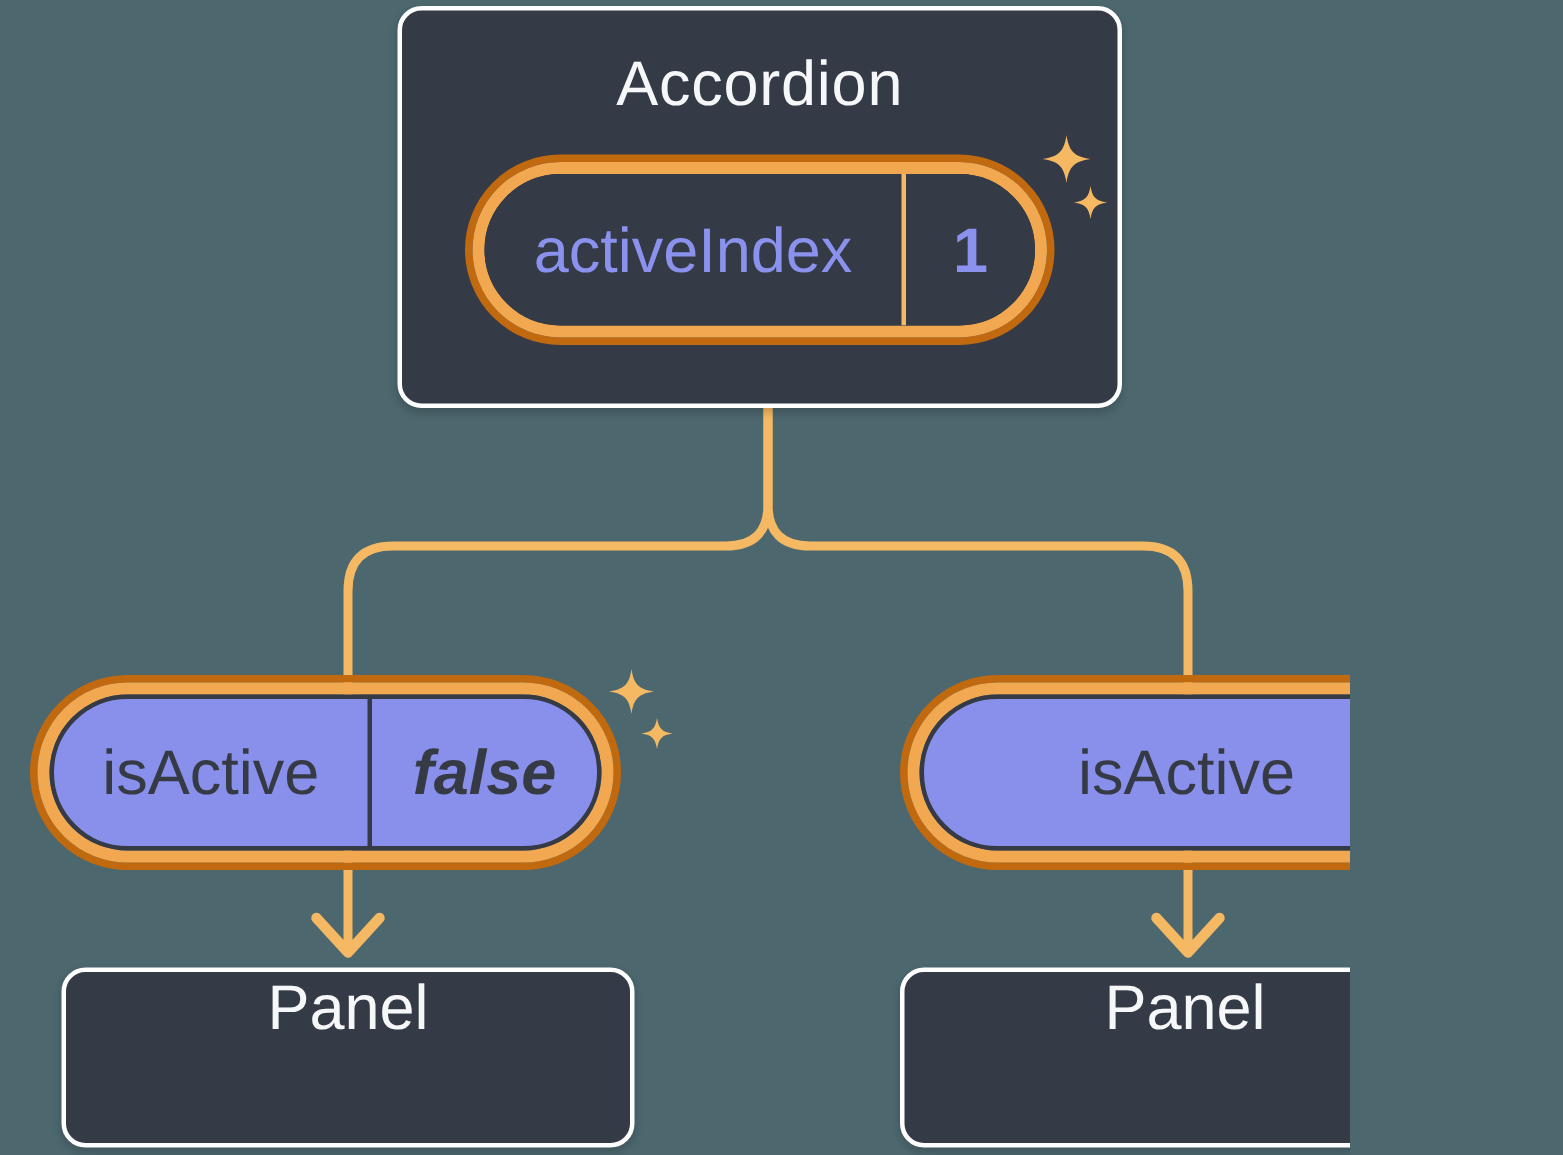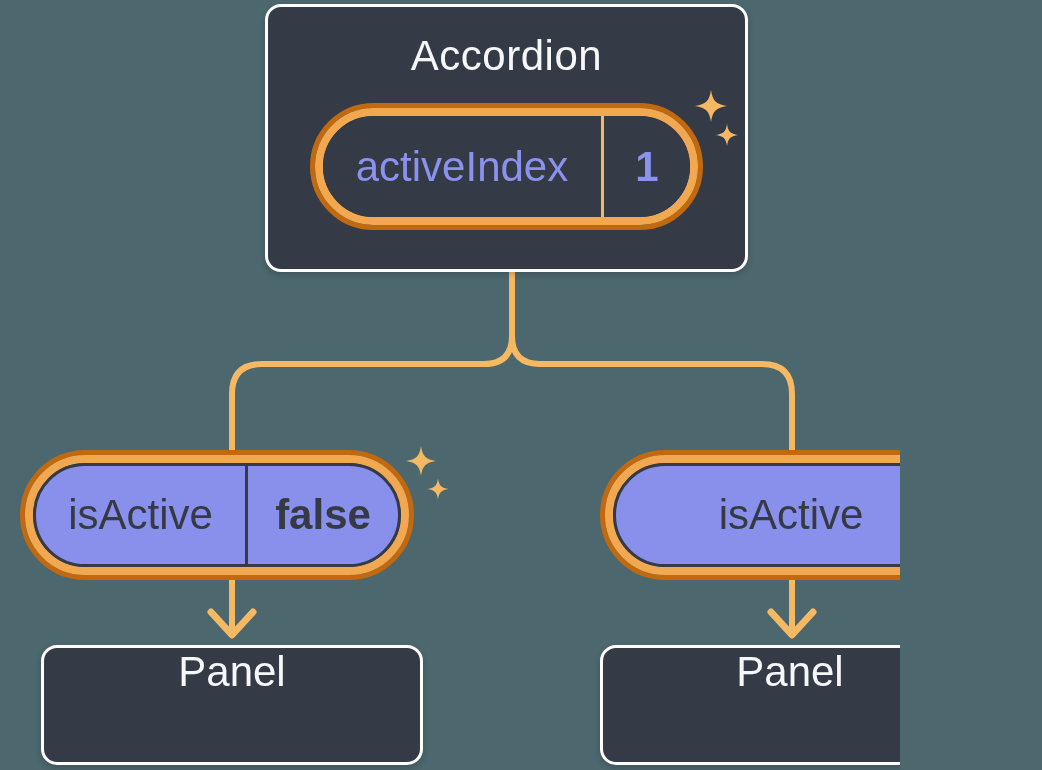--- a/index.html
+++ b/index.html
@@ -60,21 +60,21 @@
   .cell.value { font-weight:700; }
   .state .cell { color:var(--purple-text,#8A92EE); }
   .prop  .cell { color:var(--dark-text,#353A44); }
   .divider { width:3px; flex:0 0 3px; }
   .state .divider { background:var(--orange-line,#F6B963); }
   .prop  .divider { background:var(--dark-text,#353A44); }
 
   #state-pill      { left:310px; top:103px; width:393px; height:127px; }
   #state-pill .cell.value { width:86px; }
   #prop-pill-left  { left:20px;  top:450px; width:394px; height:130px; }
-  #prop-pill-left .cell.value  { width:150px; }
+  #prop-pill-left .cell.value  { width:150px;font-style:italic; }
   #prop-pill-right { left:600px; top:450px; width:385px; height:130px; }
   #prop-pill-right .cell.value { width:136px; }
 
   .panel { display:flex; align-items:flex-start; justify-content:center; }
   #panel-left  { left:41px;  top:645px; width:382px; height:120px; }
   #panel-right { left:600px; top:645px; width:380px; height:120px; }
   .panel-label { font-size:42px; font-weight:500; color:var(--text-light,#F6F7F9); }
 </style>
 </head>
 <body>

